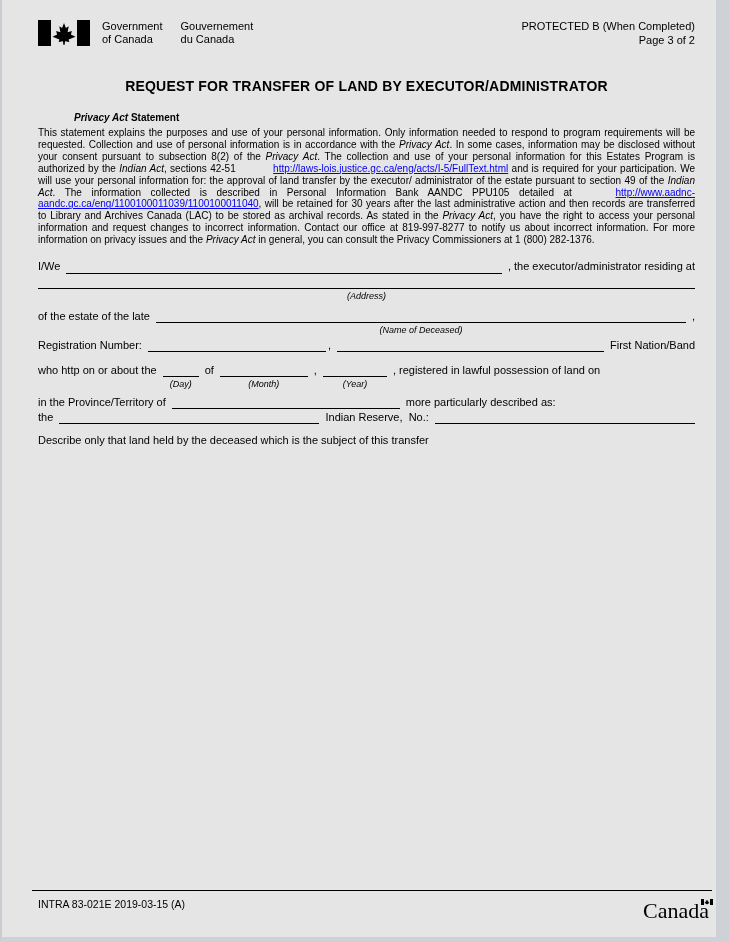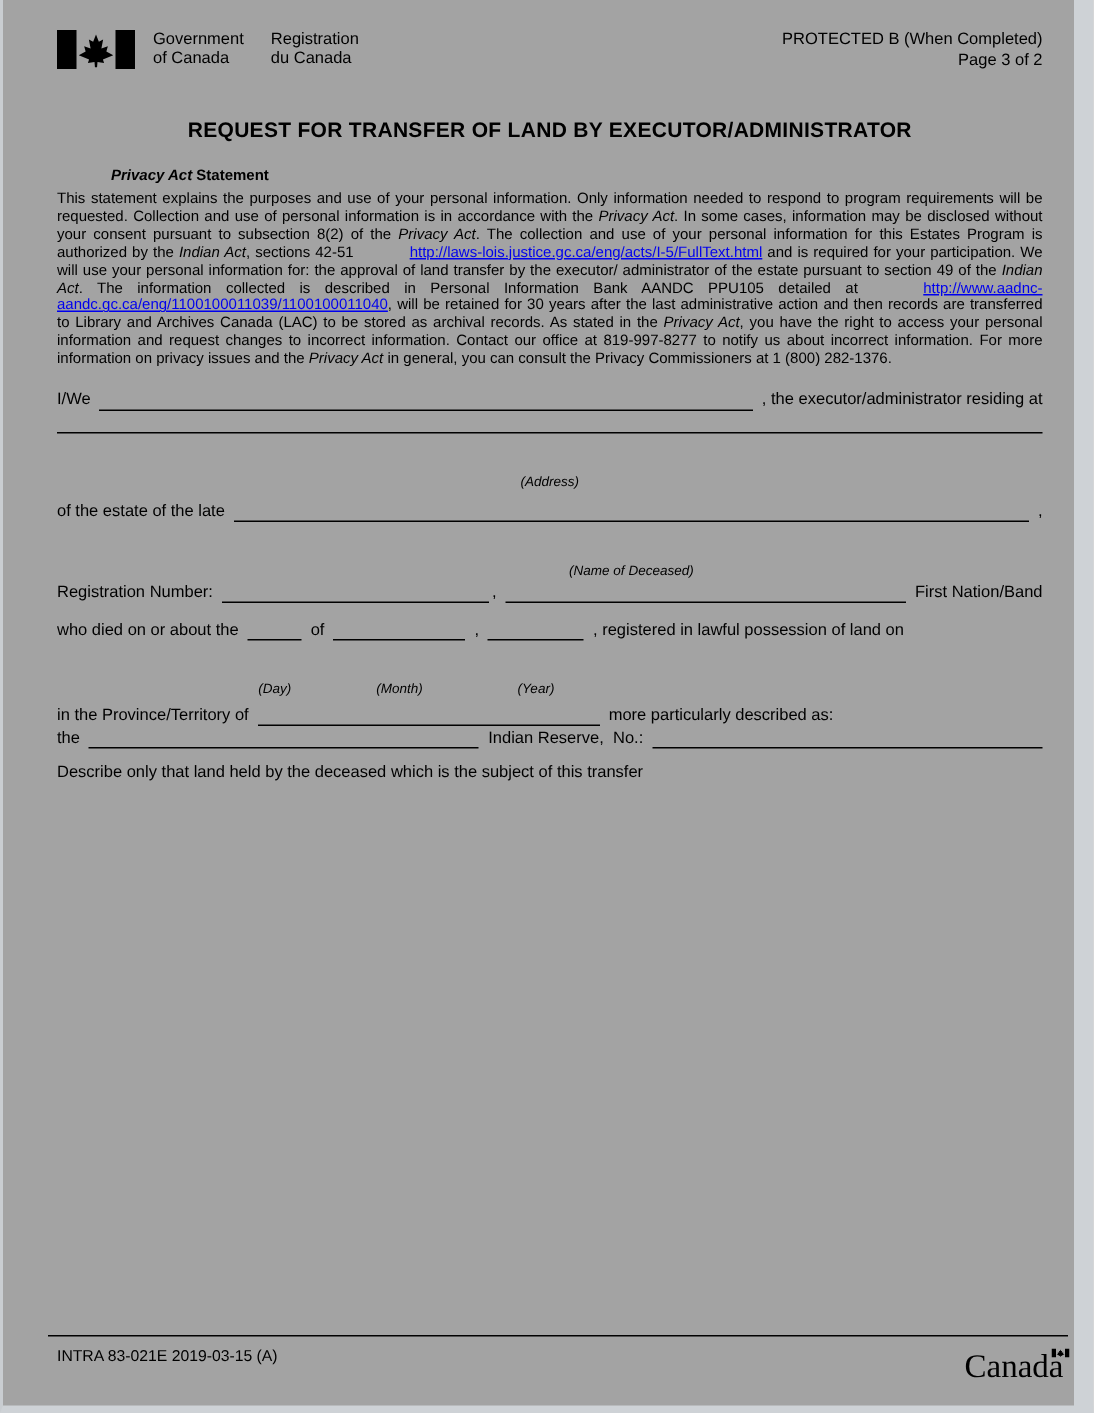--- a/index.html
+++ b/index.html
@@ -1,20 +1,20 @@
 <!DOCTYPE html>
 <html><head>
 <meta charset="utf-8">
 <style>
   html,body { margin:0; padding:0; background:#ffffff; }
   * { box-sizing:border-box; }
   .page {
     position:relative;
     width:729px; height:942px;
-    background:#a3a3a3;
+    background:#e5e5e5;
     border-left:2px solid #c9cdd1;
     border-right:13px solid #ced2d6;
     border-bottom:5px solid #ced2d6;
     font-family:"Liberation Sans", sans-serif;
     color:#000000;
     overflow:hidden;
   }
   .content { padding:20px 21px 0 36px; }
 
   
@@ -33,21 +33,21 @@
   .priv-head { margin-top:18px; font-size:10px; line-height:12px;margin-left:36px; }
   .priv-body { margin:3px 0 0 0; font-size:10px; line-height:11.9px; text-align:justify; }
   a.plink { color:#0000EE; text-decoration:underline; cursor:pointer;padding-left:34px; }
 
   
   .form-area { margin-top:13px; font-size:11px; }
   .frow { display:flex; align-items:flex-start; }
   .lbl { white-space:nowrap; }
   .field { display:block; border-bottom:1px solid #000000; }
   .grow { flex:1; }
-  .fgroup { display:flex; flex-direction:column;gap:25px; }
+  .fgroup { display:flex; flex-direction:column; }
   .caption { font-style:italic; font-size:9px; line-height:10px; text-align:center; margin-top:2px; }
   .h15 .lbl{line-height:15px} .h15 .field{height:15px}
   .h14 .lbl{line-height:14px} .h14 .field{height:14px}
   .h13 .lbl{line-height:13px} .h13 .field{height:13px}
   .mt2{margin-top:2px}.mt3{margin-top:3px}.mt7{margin-top:7px}.mt8{margin-top:8px}.mt9{margin-top:9px}.mt12{margin-top:12px}
   .ml6{margin-left:6px}.mr6{margin-right:6px}.ml2{margin-left:2px}
   .note { line-height:14px; }
   .desc-area { height:180px; }
 
   
@@ -72,21 +72,21 @@
         <svg class="flag" viewBox="0 0 104 52" aria-hidden="true">
           <rect x="0" y="0" width="26" height="52"></rect>
           <rect x="78" y="0" width="26" height="52"></rect>
           <path d="M52 6 L48.2 15.8 L42.5 12.6 L44.8 24.6 L36.2 21.8 L38.2 28.8 L29 33.6 L42.8 39.2 L41.2 44 L50 42.6 L50.6 49.5 L53.4 49.5 L54 42.6 L62.8 44 L61.2 39.2 L75 33.6 L65.8 28.8 L67.8 21.8 L59.2 24.6 L61.5 12.6 L55.8 15.8 Z"></path>
         </svg>
         <div class="gov-block">
           <div>Government</div>
           <div>of Canada</div>
         </div>
         <div class="gov-block fr">
-          <div>Registration</div>
+          <div>Gouvernement</div>
           <div>du Canada</div>
         </div>
       </div>
       <div class="classif">
         <div>PROTECTED B (When Completed)</div>
         <div>Page 3 of 2</div>
       </div>
     </div>
 
     <h1 class="title">REQUEST FOR TRANSFER OF LAND BY EXECUTOR/ADMINISTRATOR</h1>
@@ -118,21 +118,21 @@
 
       <div class="frow h14 mt3">
         <span class="lbl">Registration Number:</span>
         <span class="field ml6" style="flex:0.8"></span>
         <span class="lbl ml2">,</span>
         <span class="field grow ml6 mr6" style="flex:1.2"></span>
         <span class="lbl">First Nation/Band</span>
       </div>
 
       <div class="frow h13 mt12">
-        <span class="lbl">who died on or about the</span>
+        <span class="lbl">who http on or about the</span>
         <span class="fgroup ml6 mr6" style="width:36px">
           <span class="field"></span>
           <span class="caption">(Day)</span>
         </span>
         <span class="lbl">of</span>
         <span class="fgroup ml6 mr6" style="width:88px">
           <span class="field"></span>
           <span class="caption">(Month)</span>
         </span>
         <span class="lbl">,</span>

